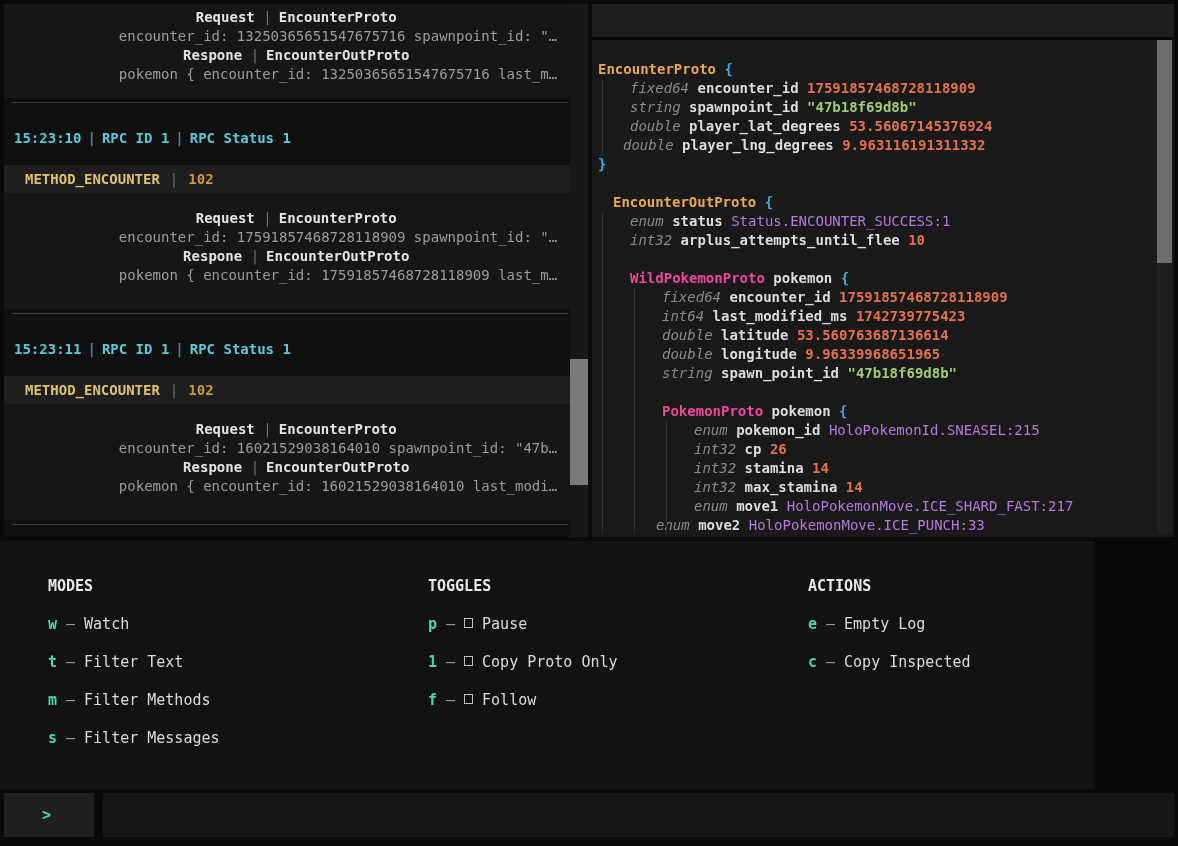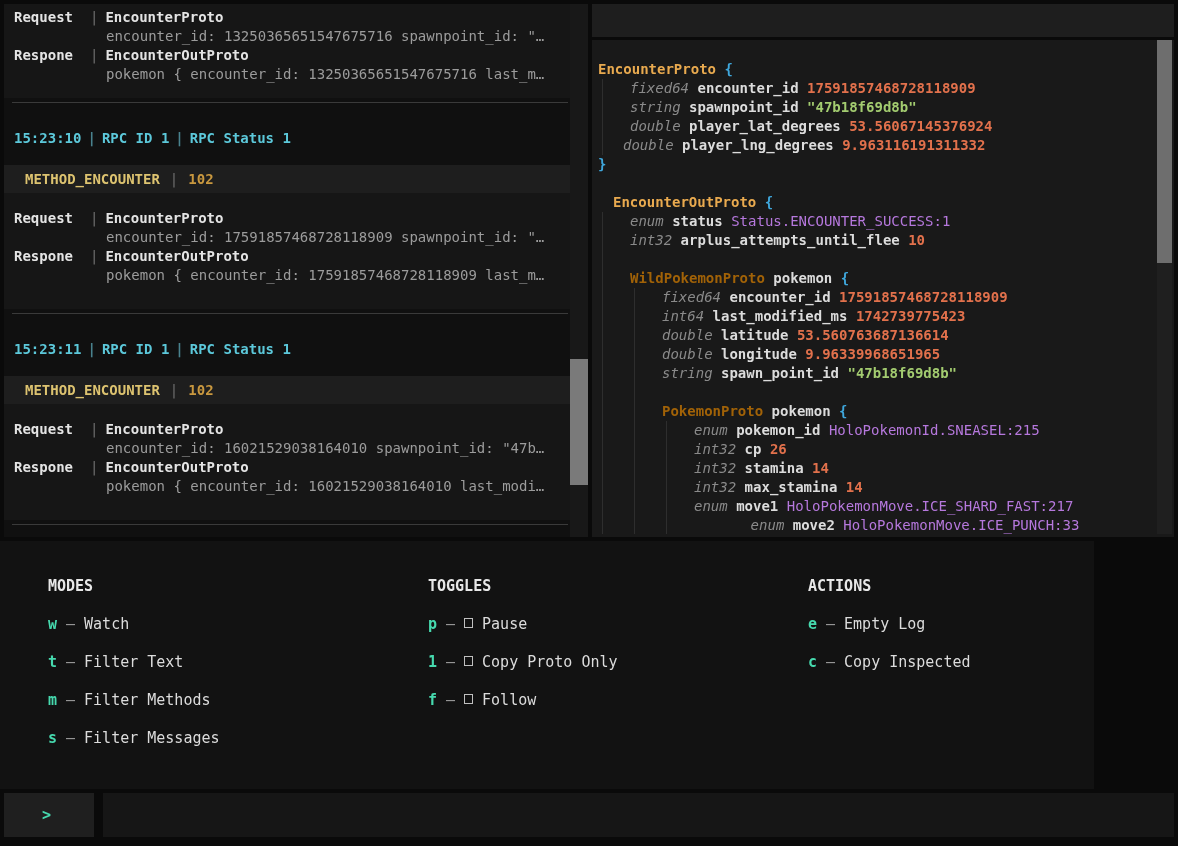--- a/index.html
+++ b/index.html
@@ -2,21 +2,21 @@
 <html><head>
 <meta charset="utf-8">
 <style>
   * { margin:0; padding:0; box-sizing:border-box; }
   html,body { width:1178px; height:846px; background:#0a0a0a; overflow:hidden;
               font-family:"DejaVu Sans Mono","Liberation Mono",monospace; }
 
   
   #log-panel { position:absolute; left:4px; top:4px; width:566px; height:533px;
                background:#101010; overflow:hidden; font-size:14px; line-height:19px; }
-  .entry-card { background:#161616; padding:16px 0 24px 10px; }
+  .entry-card { background:#161616; padding:16px 0 24px 10px;text-align:center; }
   .entry-card.partial { padding:4px 0 14px 10px; }
   .entry-divider { border-top:1px solid #3a3a3a; margin:4px 2px 0 8px; }
   .entry-time { margin:26px 0 0 10px; height:19px; color:#5cc8da; font-weight:bold; }
   .entry-time .pipe { color:#49828e; padding:0 6px; }
   .method-band { margin-top:17px; height:28px; background:#1e1e1e; padding-left:21px;
                  display:flex; align-items:center; }
   .method-name { color:#ddc370; font-weight:bold; }
   .method-pipe { color:#6f6f6f; padding:0 10px; }
   .method-id { color:#c9983f; font-weight:bold; }
   .pr-row { height:19px; white-space:pre; }
@@ -30,21 +30,21 @@
   #log-scrollbar .thumb { position:absolute; left:0; top:355px; width:18px; height:126px; background:#7a7a7a; }
 
   
   #inspector-panel { position:absolute; left:592px; top:4px; width:582px; height:533px; background:#191919; }
   #inspector-header { height:36px; background:#1e1e1e; border-bottom:3px solid #0a0a0a; }
   #inspector-content { position:relative; height:494px; overflow:hidden;
                        font-size:14px; line-height:19px; padding-top:20px; }
   .code-line { height:19px; white-space:pre; }
   .tk { margin:0; }
   .tk-proto  { color:#e9aa4f; font-weight:bold; }
-  .tk-nproto { color:#a16207; font-weight:bold;text-align:center; }
+  .tk-nproto { color:#ec4899; font-weight:bold;text-align:center; }
   .tk-brace  { color:#3fa7dc; font-weight:bold; }
   .tk-type   { color:#8a8a8a; font-style:italic; }
   .tk-name   { color:#dcdcdc; font-weight:bold; }
   .tk-num    { color:#e2714c; font-weight:bold; }
   .tk-str    { color:#a3cc70; font-weight:bold; }
   .tk-enum   { color:#b678dd; font-weight:normal; }
   .indent-guide { position:absolute; width:1px; background:#2e2e2e; }
   #inspector-scrollbar { position:absolute; right:2px; top:0; width:15px; height:494px; background:#1f1f1f; }
   #inspector-scrollbar .thumb { position:absolute; left:0; top:0; width:15px; height:223px; background:#6e6e6e; }
 
@@ -142,21 +142,21 @@
         <div class="code-line" style="padding-left: 70px;"><span class="tk tk-type">double</span> <span class="tk tk-name">latitude</span> <span class="tk tk-num">53.560763687136614</span></div>
         <div class="code-line" style="padding-left: 70px;"><span class="tk tk-type">double</span> <span class="tk tk-name">longitude</span> <span class="tk tk-num">9.96339968651965</span></div>
         <div class="code-line" style="padding-left: 70px;"><span class="tk tk-type">string</span> <span class="tk tk-name">spawn_point_id</span> <span class="tk tk-str">"47b18f69d8b"</span></div>
         <div class="code-line" style="padding-left: 6px;"></div>
         <div class="code-line" style="padding-left: 70px;"><span class="tk tk-nproto">PokemonProto</span> <span class="tk tk-name">pokemon</span> <span class="tk tk-brace">{</span></div>
         <div class="code-line" style="padding-left: 102px;"><span class="tk tk-type">enum</span> <span class="tk tk-name">pokemon_id</span> <span class="tk tk-enum">HoloPokemonId.SNEASEL:215</span></div>
         <div class="code-line" style="padding-left: 102px;"><span class="tk tk-type">int32</span> <span class="tk tk-name">cp</span> <span class="tk tk-num">26</span></div>
         <div class="code-line" style="padding-left: 102px;"><span class="tk tk-type">int32</span> <span class="tk tk-name">stamina</span> <span class="tk tk-num">14</span></div>
         <div class="code-line" style="padding-left: 102px;"><span class="tk tk-type">int32</span> <span class="tk tk-name">max_stamina</span> <span class="tk tk-num">14</span></div>
         <div class="code-line" style="padding-left: 102px;"><span class="tk tk-type">enum</span> <span class="tk tk-name">move1</span> <span class="tk tk-enum">HoloPokemonMove.ICE_SHARD_FAST:217</span></div>
-        <div class="code-line" style="padding-left: 64px; text-align: center;"><span class="tk tk-type">enum</span> <span class="tk tk-name">move2</span> <span class="tk tk-enum">HoloPokemonMove.ICE_PUNCH:33</span></div>
+        <div class="code-line" style="padding-left: 64px;"><span class="tk tk-type">enum</span> <span class="tk tk-name">move2</span> <span class="tk tk-enum">HoloPokemonMove.ICE_PUNCH:33</span></div>
       </div>
     <div id="inspector-scrollbar">
       <div class="thumb"></div>
     </div>
   </div>
 </div>
 
 <div id="help-section">
     <div class="help-col col-modes">
       <div class="help-title">MODES</div>

